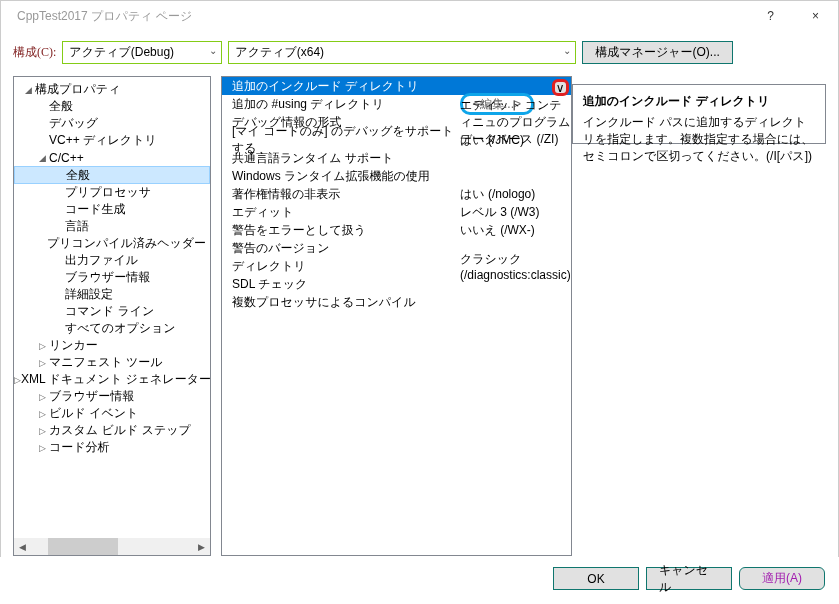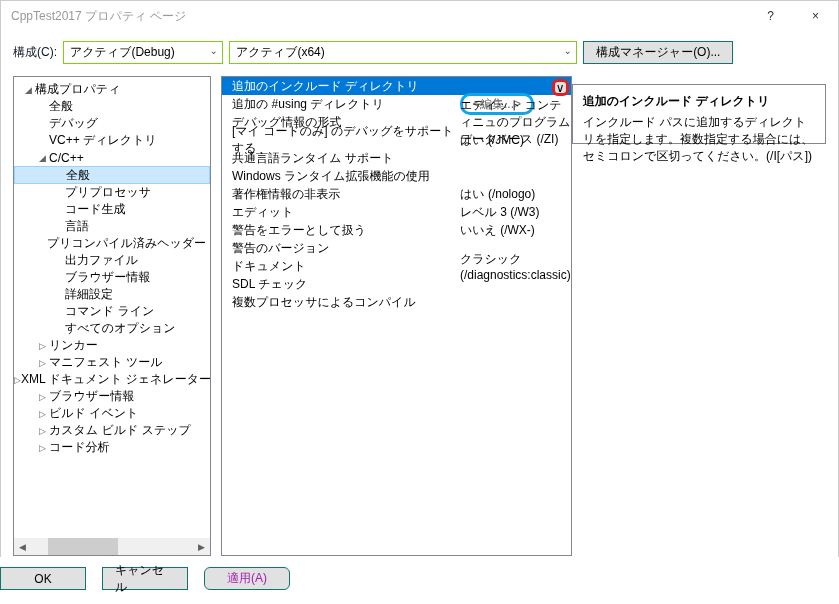--- a/index.html
+++ b/index.html
@@ -1,23 +1,23 @@
 <!DOCTYPE html>
 <html><head>
 <meta charset="utf-8">
 <style>
 * { box-sizing: border-box; margin: 0; padding: 0; font-family: "Yu Gothic UI", "Meiryo", sans-serif; font-size: 12px; }
 body { background: #fff; width: 839px; height: 604px; overflow: hidden; border: 1px solid #ccc; }
 
-.titlebar { height: 30px; display: flex; align-items: center; padding: 0 0 0 10px; color: #999; background: #fff; }
+.titlebar { height: 30px; display: flex; align-items: center; padding: 0 0 0 16px; color: #999; background: #fff; }
 .titlebar .title { flex: 1; }
 .titlebar .tb-btn { width: 45px; height: 30px; display: flex; align-items: center; justify-content: center; color: #333; }
 
 .top-row { display: flex; align-items: center; padding: 10px 12px 12px 12px; gap: 6px; }
-.top-row label { color: #0f172a; }
+.top-row label { color: #7f1d1d; font-family: Liberation Serif, serif; }
 .combo { border: 1px solid #84cc16; height: 23px; display: flex; align-items: center; padding: 0 6px; background: #fff; position: relative; }
 .combo .arrow { position: absolute; right: 4px; top: 3px; font-size: 10px; color: #555; }
 .combo.c1 { width: 160px; }
 .combo.c2 { width: 348px; }
 .btn { border: 1px solid #0f766e; background: #e1e1e1; height: 23px; padding: 0 12px; display: flex; align-items: center; justify-content: center; cursor: pointer; }
 
 .main { display: flex; padding: 0 12px 0 12px; height: 480px; gap: 0; }
 
 .tree-wrap { width: 198px; border: 1px solid #828790; display: flex; flex-direction: column; }
 .tree { flex: 1; overflow: hidden; padding: 4px 0; }
@@ -39,21 +39,21 @@
 .grid-row.hl { background: #0078d7; color: #fff; }
 .grid-row.hl .k { }
 
 .edit-cell { border: 3px solid #0ea5e9; border-radius: 10px; padding: 1px 10px; color: #666; display: inline-block; line-height: 14px; }
 
 .dd-btn { position: absolute; right: 2px; top: 2px; width: 17px; height: 17px; border: 3px solid #e02020; border-radius: 6px; background: #e1e1e1; display: flex; align-items: center; justify-content: center; font-size: 9px; }
 
 .desc-box { border: 1px solid #828790; margin-top: 8px; padding: 8px 10px; height: 60px; }
 .desc-box .dt { font-weight: bold; margin-bottom: 4px; }
 
-.footer { position: absolute; bottom: 0; right: 0; left: 0; padding: 10px 14px 14px 0; display: flex; justify-content: flex-start; gap: 16px; background: #fff; }
+.footer { position: absolute; bottom: 0; right: 0; left: 0; padding: 10px 14px 14px 0; display: flex; justify-content: flex-end; gap: 7px; background: #fff; }
 .footer .btn { width: 86px; justify-content: center; }
 .footer .btn.disabled { color: #a21caf; border-radius: 6px; }
 
 .ind { display: inline-block; }
 .ind0 { width: 8px; } .ind1 { width: 22px; } .ind2 { width: 38px; }
 </style>
 </head>
 <body>
 
 <div class="titlebar">
@@ -234,21 +234,21 @@
           </div>
           <div class="grid-row">
             <div class="k">警告をエラーとして扱う</div>
             <div class="v">いいえ (/WX-)</div>
           </div>
           <div class="grid-row">
             <div class="k">警告のバージョン</div>
             <div class="v"></div>
           </div>
           <div class="grid-row">
-            <div class="k">ドキュメント</div>
+            <div class="k">ディレクトリ</div>
             <div class="v">クラシック (/diagnostics:classic)</div>
           </div>
           <div class="grid-row">
             <div class="k">SDL チェック</div>
             <div class="v"></div>
           </div>
           <div class="grid-row">
             <div class="k">複数プロセッサによるコンパイル</div>
             <div class="v"></div>
           </div>

